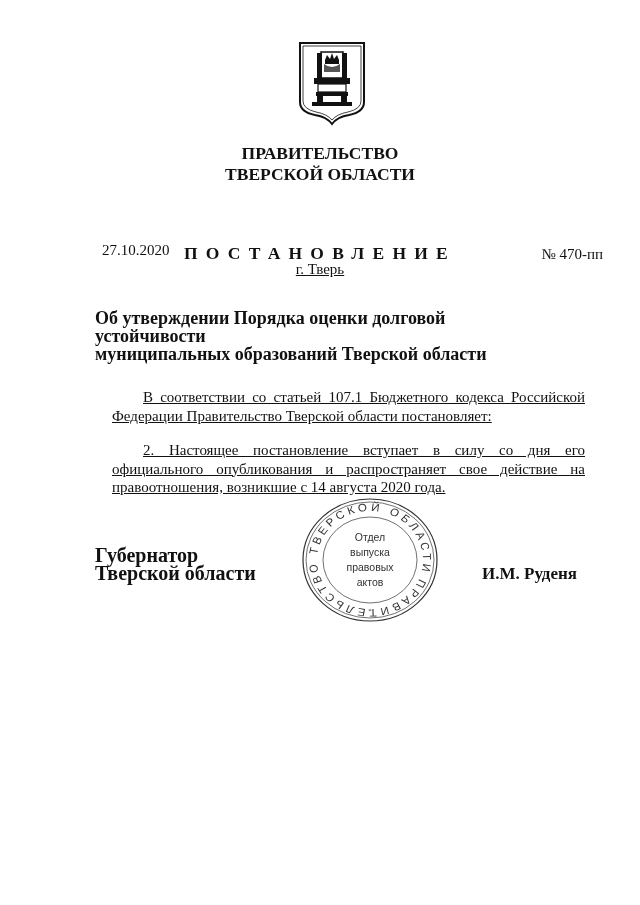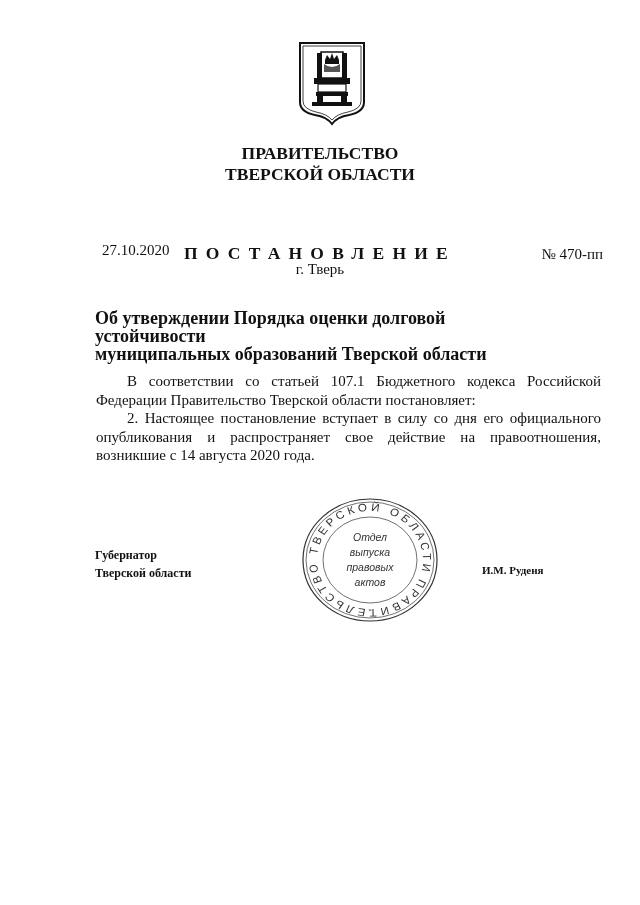--- a/index.html
+++ b/index.html
@@ -7,29 +7,29 @@
          font-family:"Liberation Serif","DejaVu Serif",serif; color:#111; }
   .abs { position:absolute; }
   .emblem { left:297px; top:40px; width:70px; height:86px; }
   .org { left:0; width:640px; text-align:center; font-weight:bold; font-size:17.5px; line-height:21px; }
   .org1 { top:143px; }
   .org2 { top:164px; }
   .doctype { left:0; width:640px; top:198px; text-align:center; font-weight:bold;
              font-size:17.5px; letter-spacing:8.2px;margin-top:45px; }
   .date { left:102px; top:242px; font-size:15px;text-align:right; }
   .number { right:37px; top:246px; font-size:15px; }
-  .city { left:0; width:640px; text-align:center; top:261px; font-size:15px; }
+  .city { left:0; width:640px; text-align:center; top:261px; font-size:15px;text-decoration:underline; }
   .title { left:95px; top:309px; width:440px; font-weight:bold; font-size:18px; line-height:18px; }
   .body { left:96px; top:372px; width:505px; font-size:15px; line-height:18.5px; }
-  .body p { margin:0; text-indent:31px; text-align:justify; }
-  .sign-left { left:95px; top:546px; font-weight:bold; font-size:12px; line-height:18px; }
-  .sign-right { left:482px; top:564px; font-weight:bold; font-size:11px; }
+  .body p { margin:16px; text-indent:31px; text-align:justify;text-decoration:underline; }
+  .sign-left { left:95px; top:546px; font-weight:bold; font-size:20px; line-height:18px; }
+  .sign-right { left:482px; top:564px; font-weight:bold; font-size:17px; }
   .stamp { left:300px; top:497px; width:140px; height:126px; }
   .stamp-inner { left:0; top:33px; width:140px; text-align:center;
-                 font-family:"Liberation Sans","DejaVu Sans",sans-serif; font-size:10.5px; line-height:15px; color:#333;font-style:italic; }
+                 font-family:"Liberation Sans","DejaVu Sans",sans-serif; font-size:10.5px; line-height:15px; color:#333; }
 </style>
 </head>
 <body>
 
 <div class="abs emblem">
   <svg width="70" height="86" viewBox="0 0 70 86">
     <path d="M3 3 H67 V62 Q67 72 52 75 Q40 77 35 84 Q30 77 18 75 Q3 72 3 62 Z" fill="none" stroke="#111" stroke-width="2"></path>
     <path d="M6 6 H64 V61 Q64 69 51 72 Q40 74 35 80 Q30 74 19 72 Q6 69 6 61 Z" fill="none" stroke="#111" stroke-width="0.8"></path>
 
     <rect x="24" y="12" width="22" height="26" fill="#fff" stroke="#111" stroke-width="1.5"></rect>

